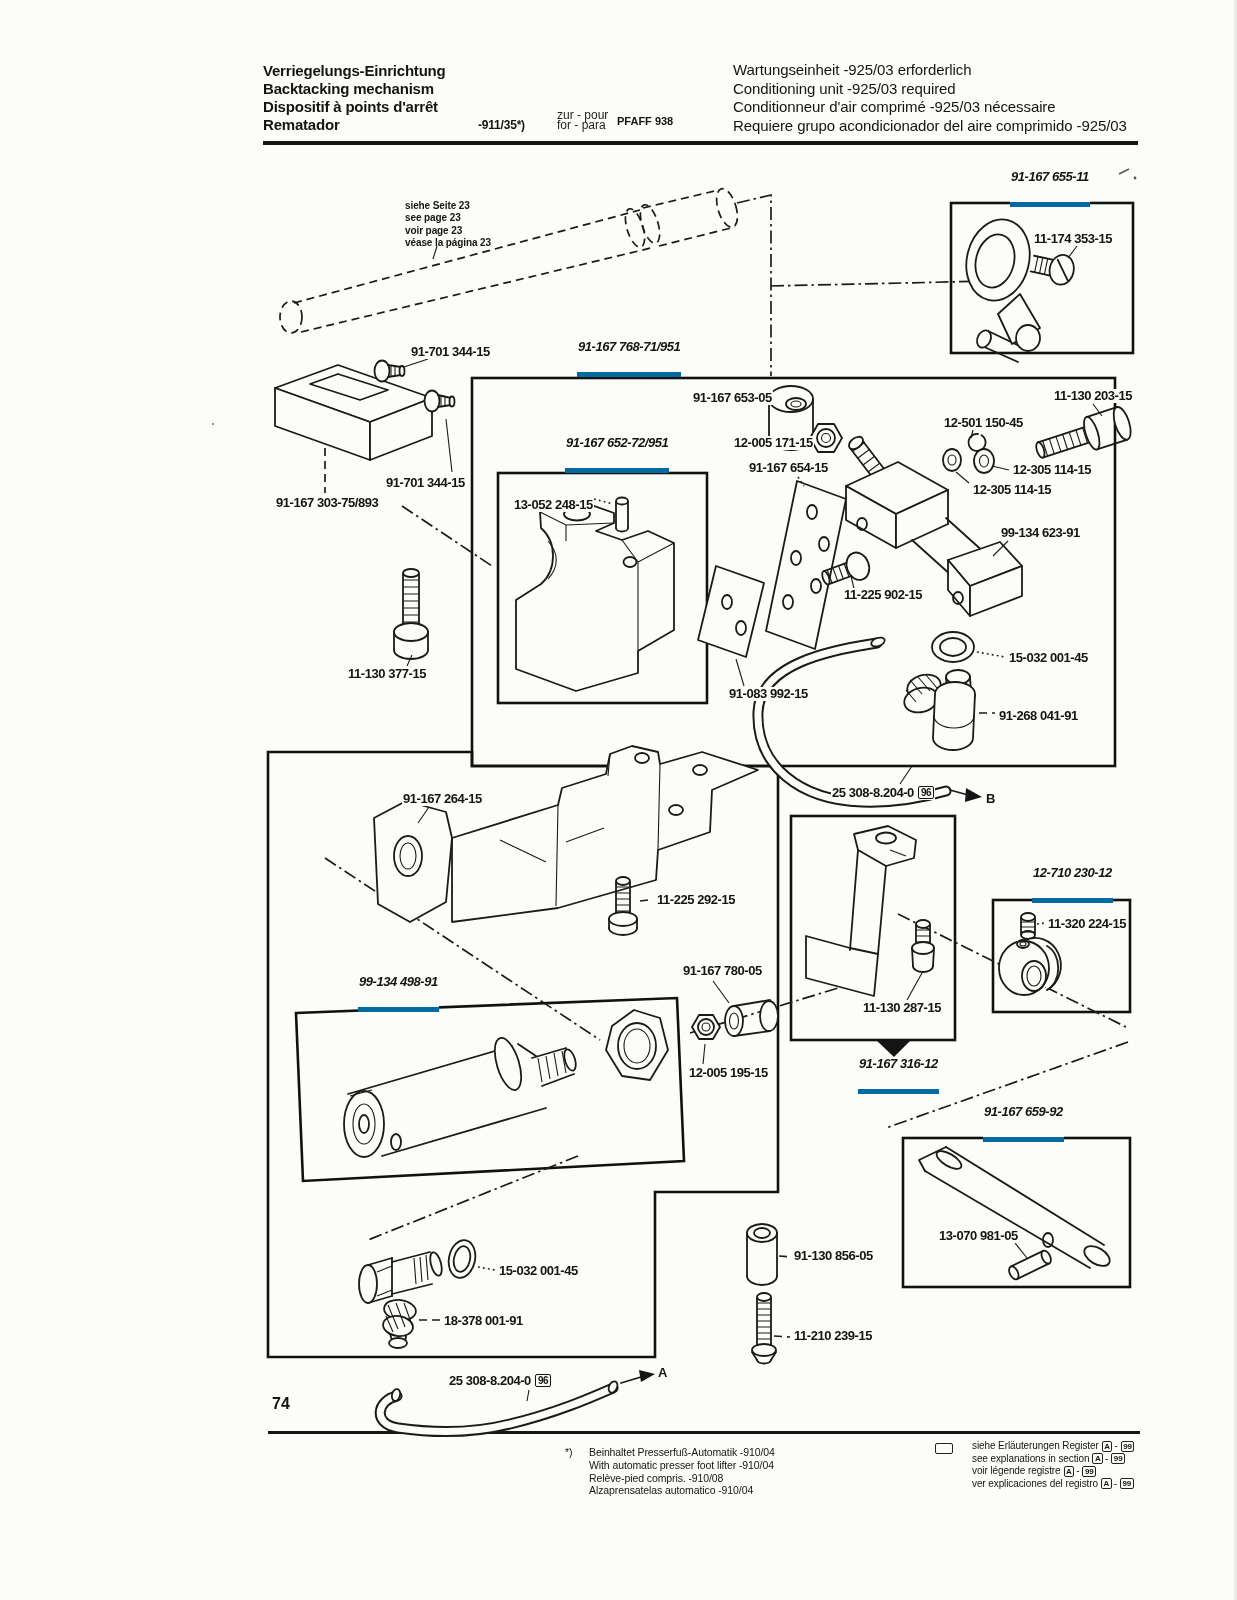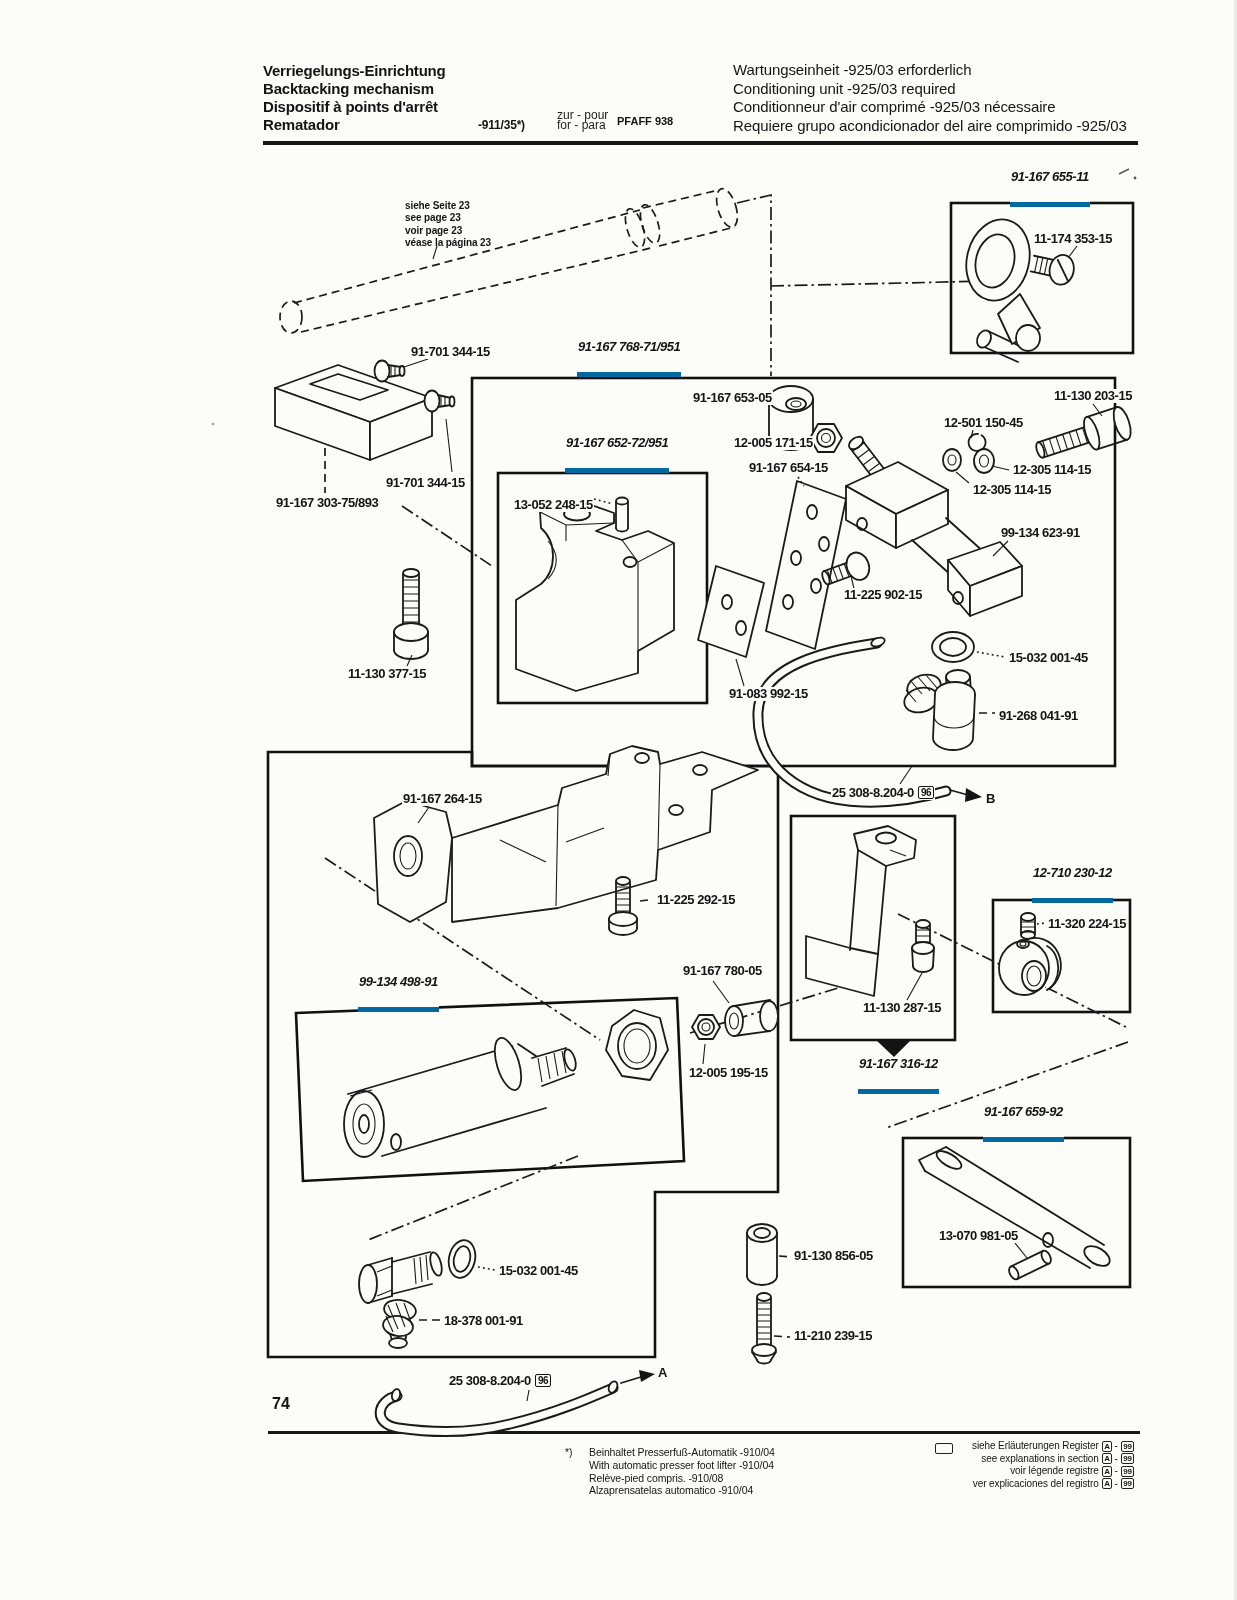--- a/index.html
+++ b/index.html
@@ -20,21 +20,21 @@
   .tag{display:inline-block;border:1.6px solid #141414;border-radius:2px;font-size:10px;line-height:11px;
        padding:0 2px;margin-left:4px;vertical-align:1px;}
   .hl{position:absolute;font-size:13px;font-weight:bold;z-index:5;}
   .pref{position:absolute;left:405px;top:200px;font-size:10px;line-height:12.4px;letter-spacing:-0.1px;z-index:5;font-weight:bold;}
   
   .ftr-rule{position:absolute;left:268px;top:1431px;width:872px;height:3px;background:#161616;}
   .page-num{position:absolute;left:272px;top:1395px;font-size:16px;font-weight:bold;}
   .fn-marker{position:absolute;left:565px;top:1446px;font-size:10.5px;line-height:12.8px;}
   .footnote{position:absolute;left:589px;top:1446px;font-size:10.5px;line-height:12.8px;letter-spacing:-0.1px;}
   .chk{position:absolute;left:935px;top:1443px;width:16px;height:9px;border:1.8px solid #222;border-radius:2px;}
-  .legend{position:absolute;left:972px;top:1440px;font-size:10px;line-height:12.6px;letter-spacing:-0.1px;text-align:right;}
+  .legend{position:absolute;left:972px;top:1440px;font-size:10px;line-height:12.6px;letter-spacing:-0.1px;}
   .ltag{display:inline-block;border:1.2px solid #222;border-radius:2px;font-size:8px;line-height:9px;
         padding:0 1.5px;margin-left:3px;vertical-align:0.5px;font-weight:bold;}
   .lsep{margin-left:2px;}
   svg{position:absolute;left:0;top:0;z-index:1;}
   .s{stroke:#1a1a1a;stroke-width:1.8;fill:none;stroke-linecap:round;stroke-linejoin:round;}
   .sw{stroke:#1a1a1a;stroke-width:1.8;fill:#fcfcf9;stroke-linejoin:round;}
   .bx{stroke:#111;stroke-width:2.6;fill:none;stroke-linejoin:miter;}
   .dd{stroke:#1a1a1a;stroke-width:1.7;fill:none;stroke-dasharray:13 4 2.5 4;}
   .dsh{stroke:#1a1a1a;stroke-width:1.7;fill:none;stroke-dasharray:8 5;}
   .dt{stroke:#1a1a1a;stroke-width:1.6;fill:none;stroke-dasharray:1.8 3.2;}

